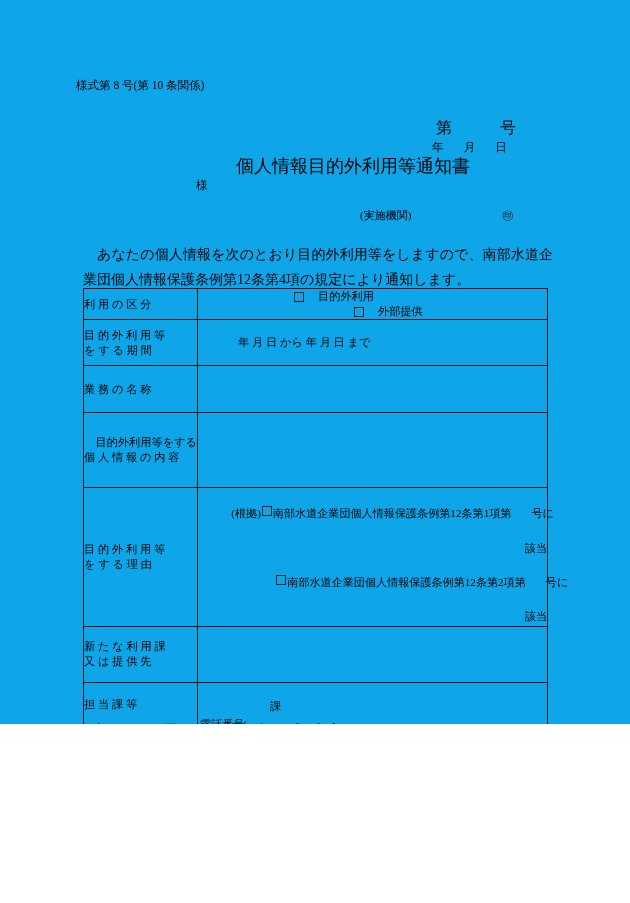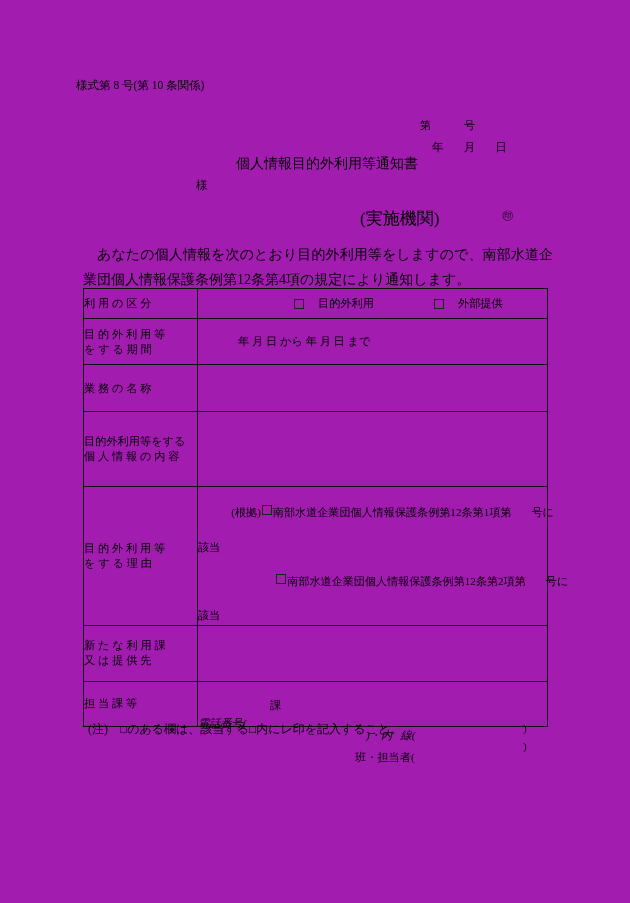--- a/index.html
+++ b/index.html
@@ -8,63 +8,63 @@
     padding: 0;
     background: #ffffff;
   }
   body {
     font-family: "Liberation Serif", "DejaVu Serif", serif;
     color: #000000;
   }
   .page {
     position: relative;
     width: 630px;
-    height: 903px;
-    background: #a21caf;
+    height: 724px;
+    background: #0ea5e9;
     overflow: hidden;
   }
 
   
   .t {
     position: absolute;
     white-space: pre;
     line-height: 1.0;
     font-size: 11.2px;
   }
 
   
   .form-no {
     left: 76px;
     top: 80px;
     font-size: 11.5px;
   }
   .doc-number {
-    left: 420px;
+    left: 436px;
     top: 120px;
-    font-size: 11px;
+    font-size: 16px;
   }
   .doc-date {
     left: 432px;
     top: 142px;
     font-size: 11.5px;
   }
   .doc-title {
     left: 236px;
     top: 157px;
-    font-size: 14px;
+    font-size: 18px;
   }
   .addressee {
     left: 196px;
     top: 180px;
     font-size: 11.5px;
   }
   .issuer {
     left: 360px;
     top: 210px;
-    font-size: 17px;
+    font-size: 11px;
   }
   .seal {
     left: 502px;
     top: 210px;
     font-size: 11.5px;
   }
 
   
   .lead {
     position: absolute;
@@ -97,41 +97,42 @@
     text-align: center;
     padding: 4px 7px;
   }
   .stub .line {
     display: flex;
     justify-content: space-between;
     white-space: nowrap;
   }
   .stub .line.plain {
     display: block;
-    text-align: left;
+    text-align: right;
     white-space: nowrap;
   }
   .body-cell {
     padding: 6px 8px;
   }
 
   
   .r-kubun       { height: 30px; }
   .r-kikan       { height: 46px; }
   .r-gyoumu      { height: 47px; }
   .r-naiyou      { height: 75px; }
   .r-riyuu       { height: 107px; }
   .r-atarashii   { height: 56px; margin-left: 32px; }
   .r-tantou      { height: 45px; }
 
   
   .checkline {
     display: flex;
     align-items: flex-start;
     padding-left: 96px;
+    flex-direction: column;
   }
   .chk-group {
     display: flex;
     align-items: center;
   }
   .chk-group.second { margin-left: 60px; }
   .chkbox {
     display: inline-block;
     width: 8px;
     height: 8px;
@@ -146,21 +147,21 @@
     letter-spacing: 0;
   }
 
   
   .reason-line {
     line-height: 1.55;
     font-size: 11.1px;
     white-space: pre;
   }
   .reason-line.indent { padding-left: 44px; }
-  .reason-sub { line-height: 1.55; font-size: 11.1px; }
+  .reason-sub { line-height: 1.55; font-size: 11.1px; text-align: right; }
   .chkbox-inline {
     display: inline-block;
     width: 8px;
     height: 8px;
     border: 1px solid #222222;
     margin: 0 1px;
     vertical-align: 1px;
   }
   .gap { display: inline-block; width: 20px; }
 

